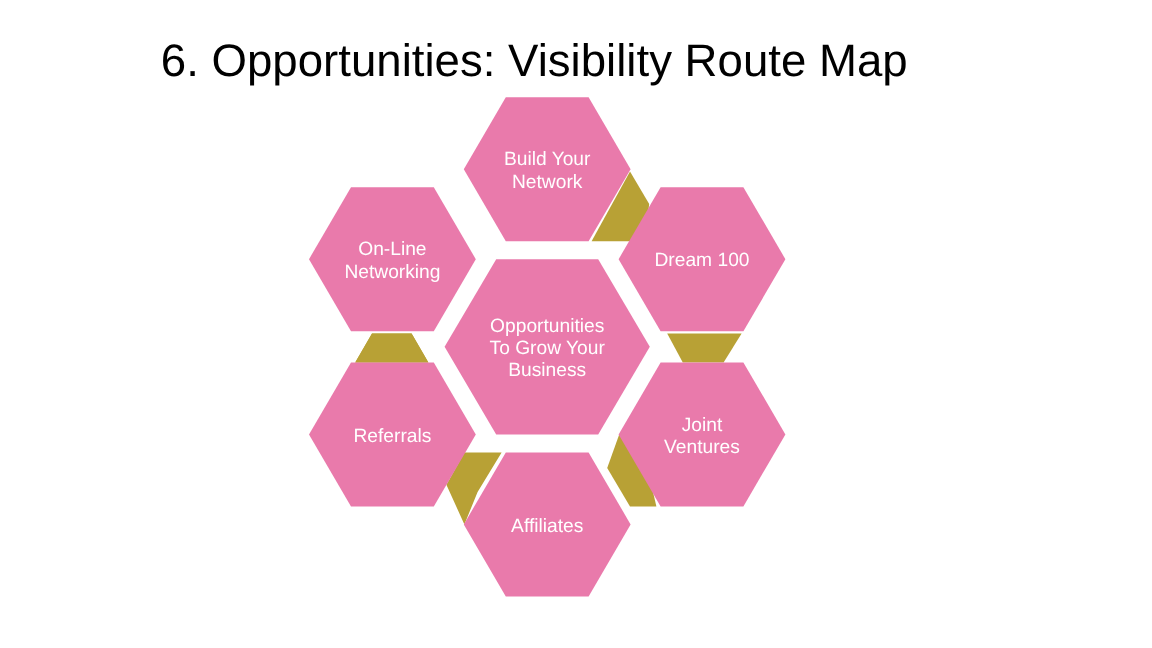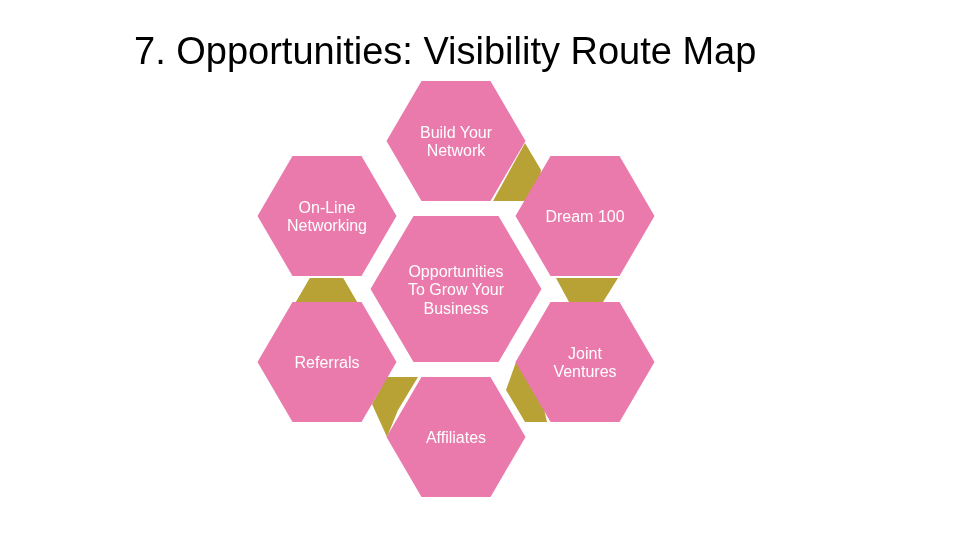--- a/index.html
+++ b/index.html
@@ -7,21 +7,21 @@
            font-family: "Liberation Sans", sans-serif; }
     .title { position: absolute; left: 134px; top: 30px; font-size: 38px;
              color: #000000; white-space: nowrap; letter-spacing: 0px; }
     svg { position: absolute; left: 0; top: 0; }
     .hex-label { font-family: "Liberation Sans", sans-serif; font-size: 16px;
                  fill: #ffffff; text-anchor: middle; }
   </style>
 </head>
 <body>
 
-<div class="title">7. Opportunities: Visibility Route Map</div>
+<div class="title">6. Opportunities: Visibility Route Map</div>
 
 <svg id="diagram" width="960" height="540" viewBox="0 0 960 540">
     <polygon points="525,143 541,170 537,201 493,201" fill="#B8A135"></polygon>
     <polygon points="556,278 618,278 603,302 569,302" fill="#B8A135"></polygon>
     <polygon points="516,362 533,362 547,422 525,422 506,390" fill="#B8A135"></polygon>
     <polygon points="387,377 418,377 398,410 387,437 372,404" fill="#B8A135"></polygon>
     <polygon points="296,278 343,278 357,302 296,302 310,278" fill="#B8A135"></polygon>
     <polygon points="310,278 343,278 357,302 296,302" fill="#B8A135"></polygon>
     <polygon points="421.5,81 490.5,81 525.5,141 490.5,201 421.5,201 386.5,141" fill="#E97AAB"></polygon>
     <g>

